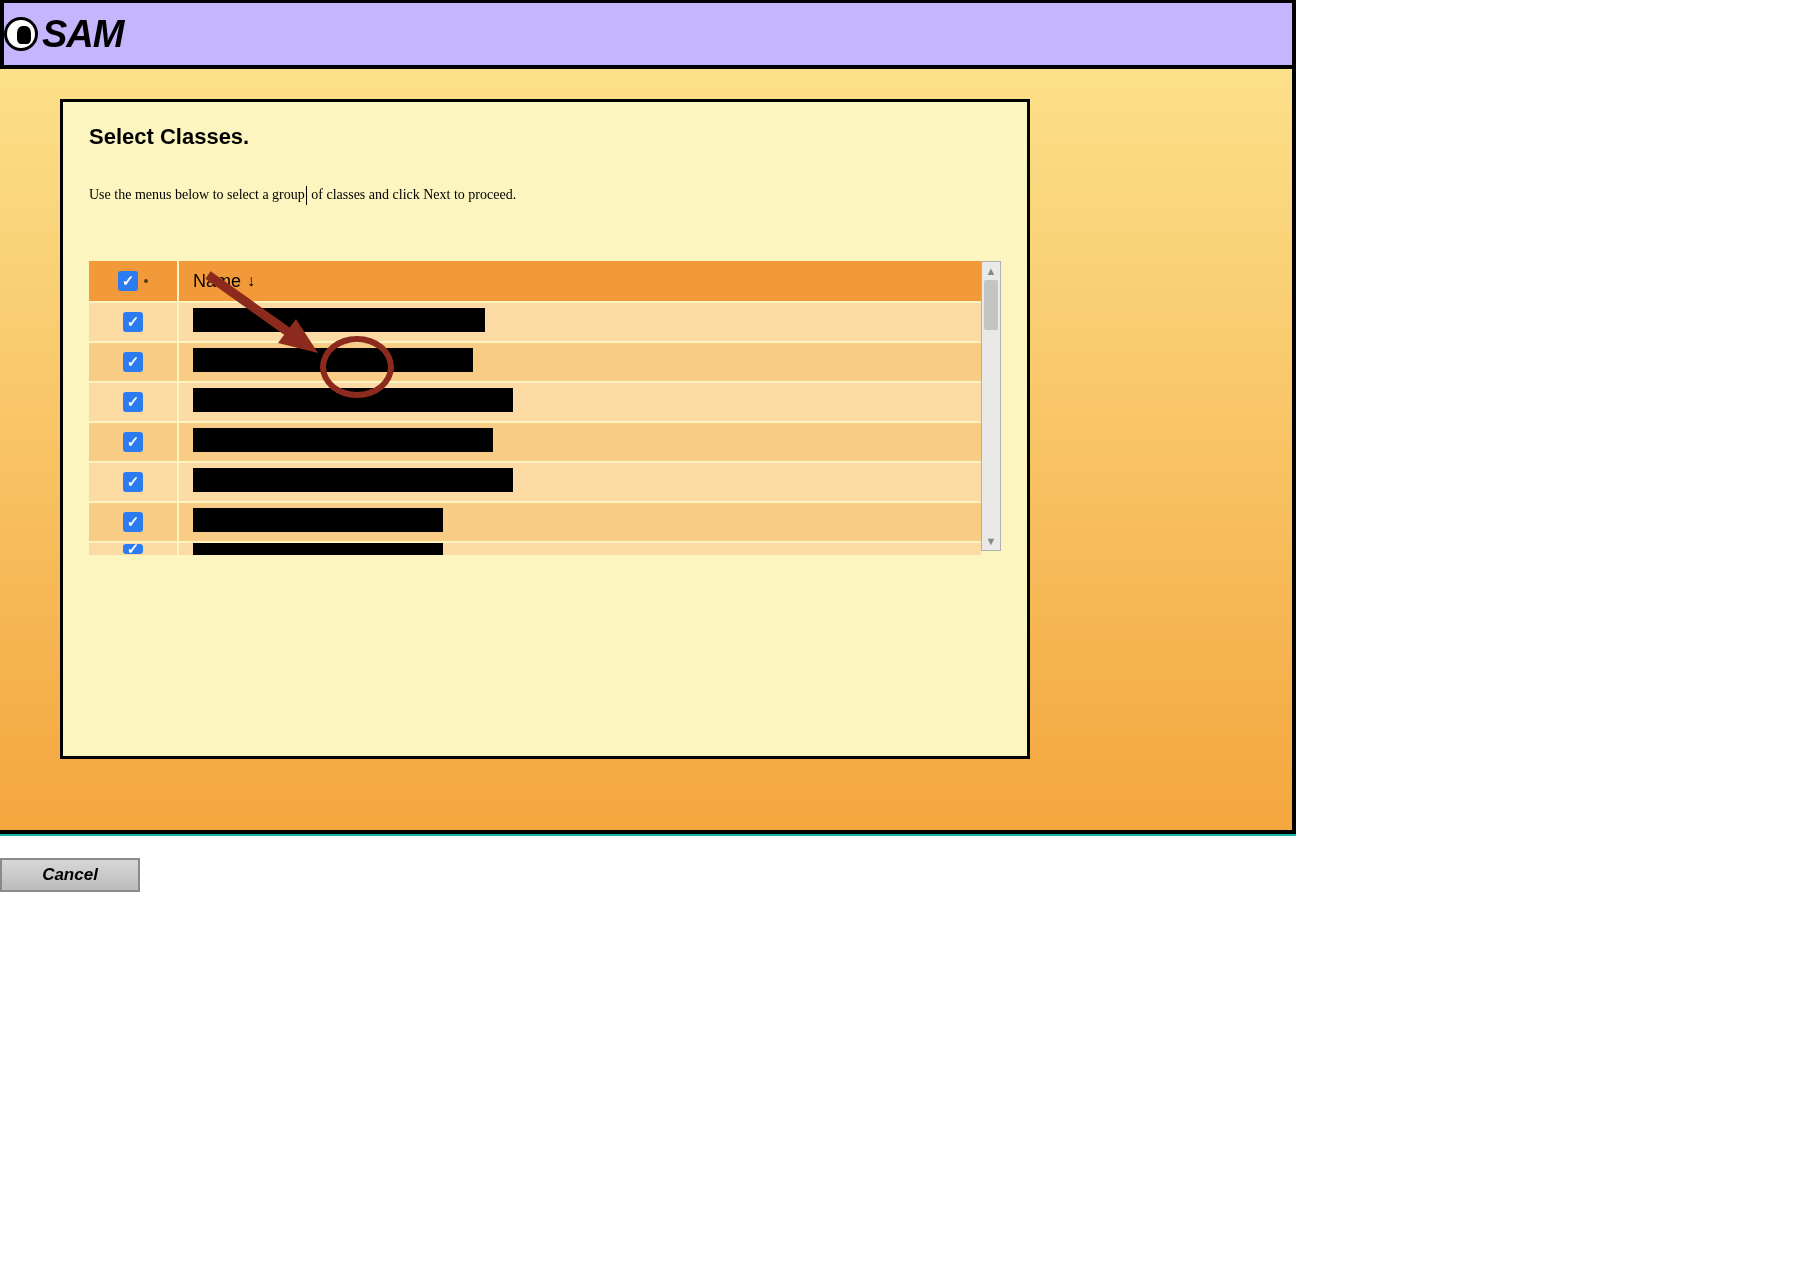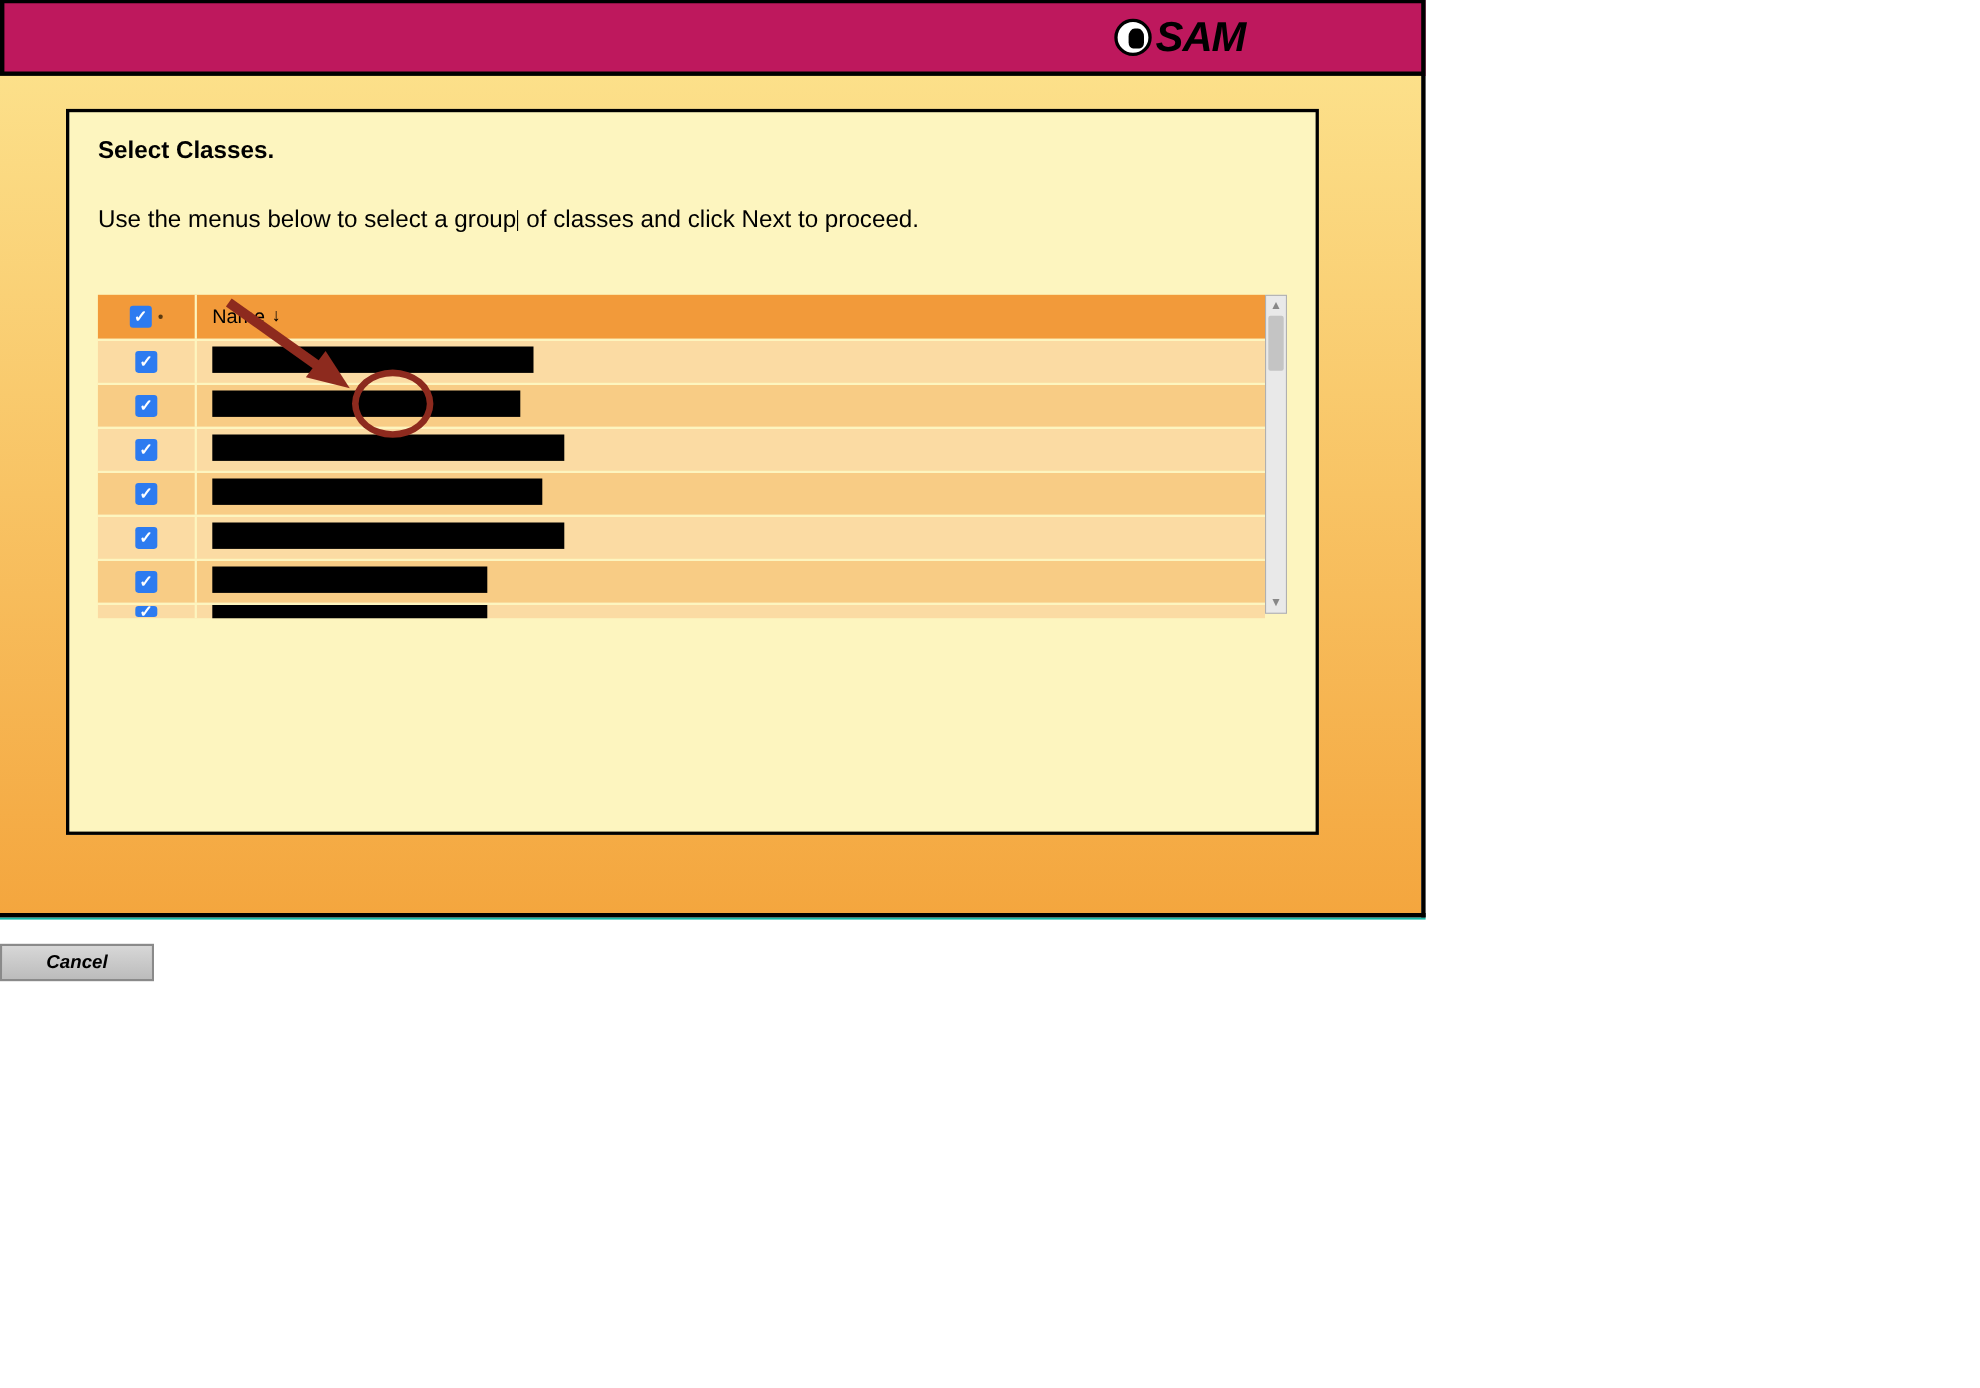--- a/index.html
+++ b/index.html
@@ -10,27 +10,26 @@
     height: 1262px;
     overflow: hidden;
   }
   .outer {
     width: 1296px;
     height: 920px;
     position: relative;
   }
   .top-bar {
     height: 69px;
-    background: #be185d;
+    background: #c4b5fd;
     border: 4px solid #000;
     border-top-width: 3px;
     display: flex;
     align-items: center;
-    justify-content: flex-end;
-    padding-right: 160px;
+    justify-content: flex-start;
   }
   .sam-logo {
     display: flex;
     align-items: center;
     gap: 2px;
   }
   .sam-logo-icon {
     width: 34px;
     height: 34px;
     border: 3px solid #000;
@@ -76,35 +75,36 @@
   }
   .main {
     flex: 1;
     border-right: 4px solid #000;
     border-bottom: 4px solid #000;
     background: linear-gradient(to bottom, #fce08a 0%, #f4a63e 100%);
     padding: 30px 0 0 60px;
     position: relative;
   }
   .panel {
-    width: 1139px;
+    width: 970px;
     height: 660px;
     background: #fdf5bf;
     border: 3px solid #000;
     padding: 22px 26px 0 26px;
     position: relative;
   }
   .panel-title {
     font-size: 22px;
     font-weight: bold;
     margin-bottom: 36px;
   }
   .panel-inst {
-    font-size: 22px;
+    font-size: 14px;
     margin-bottom: 56px;
+    font-family: Liberation Serif, serif;
   }
   .table-wrap {
     display: flex;
   }
   .table {
     flex: 1;
   }
   .scrollbar {
     width: 20px;
     background: #e9e9e9;

